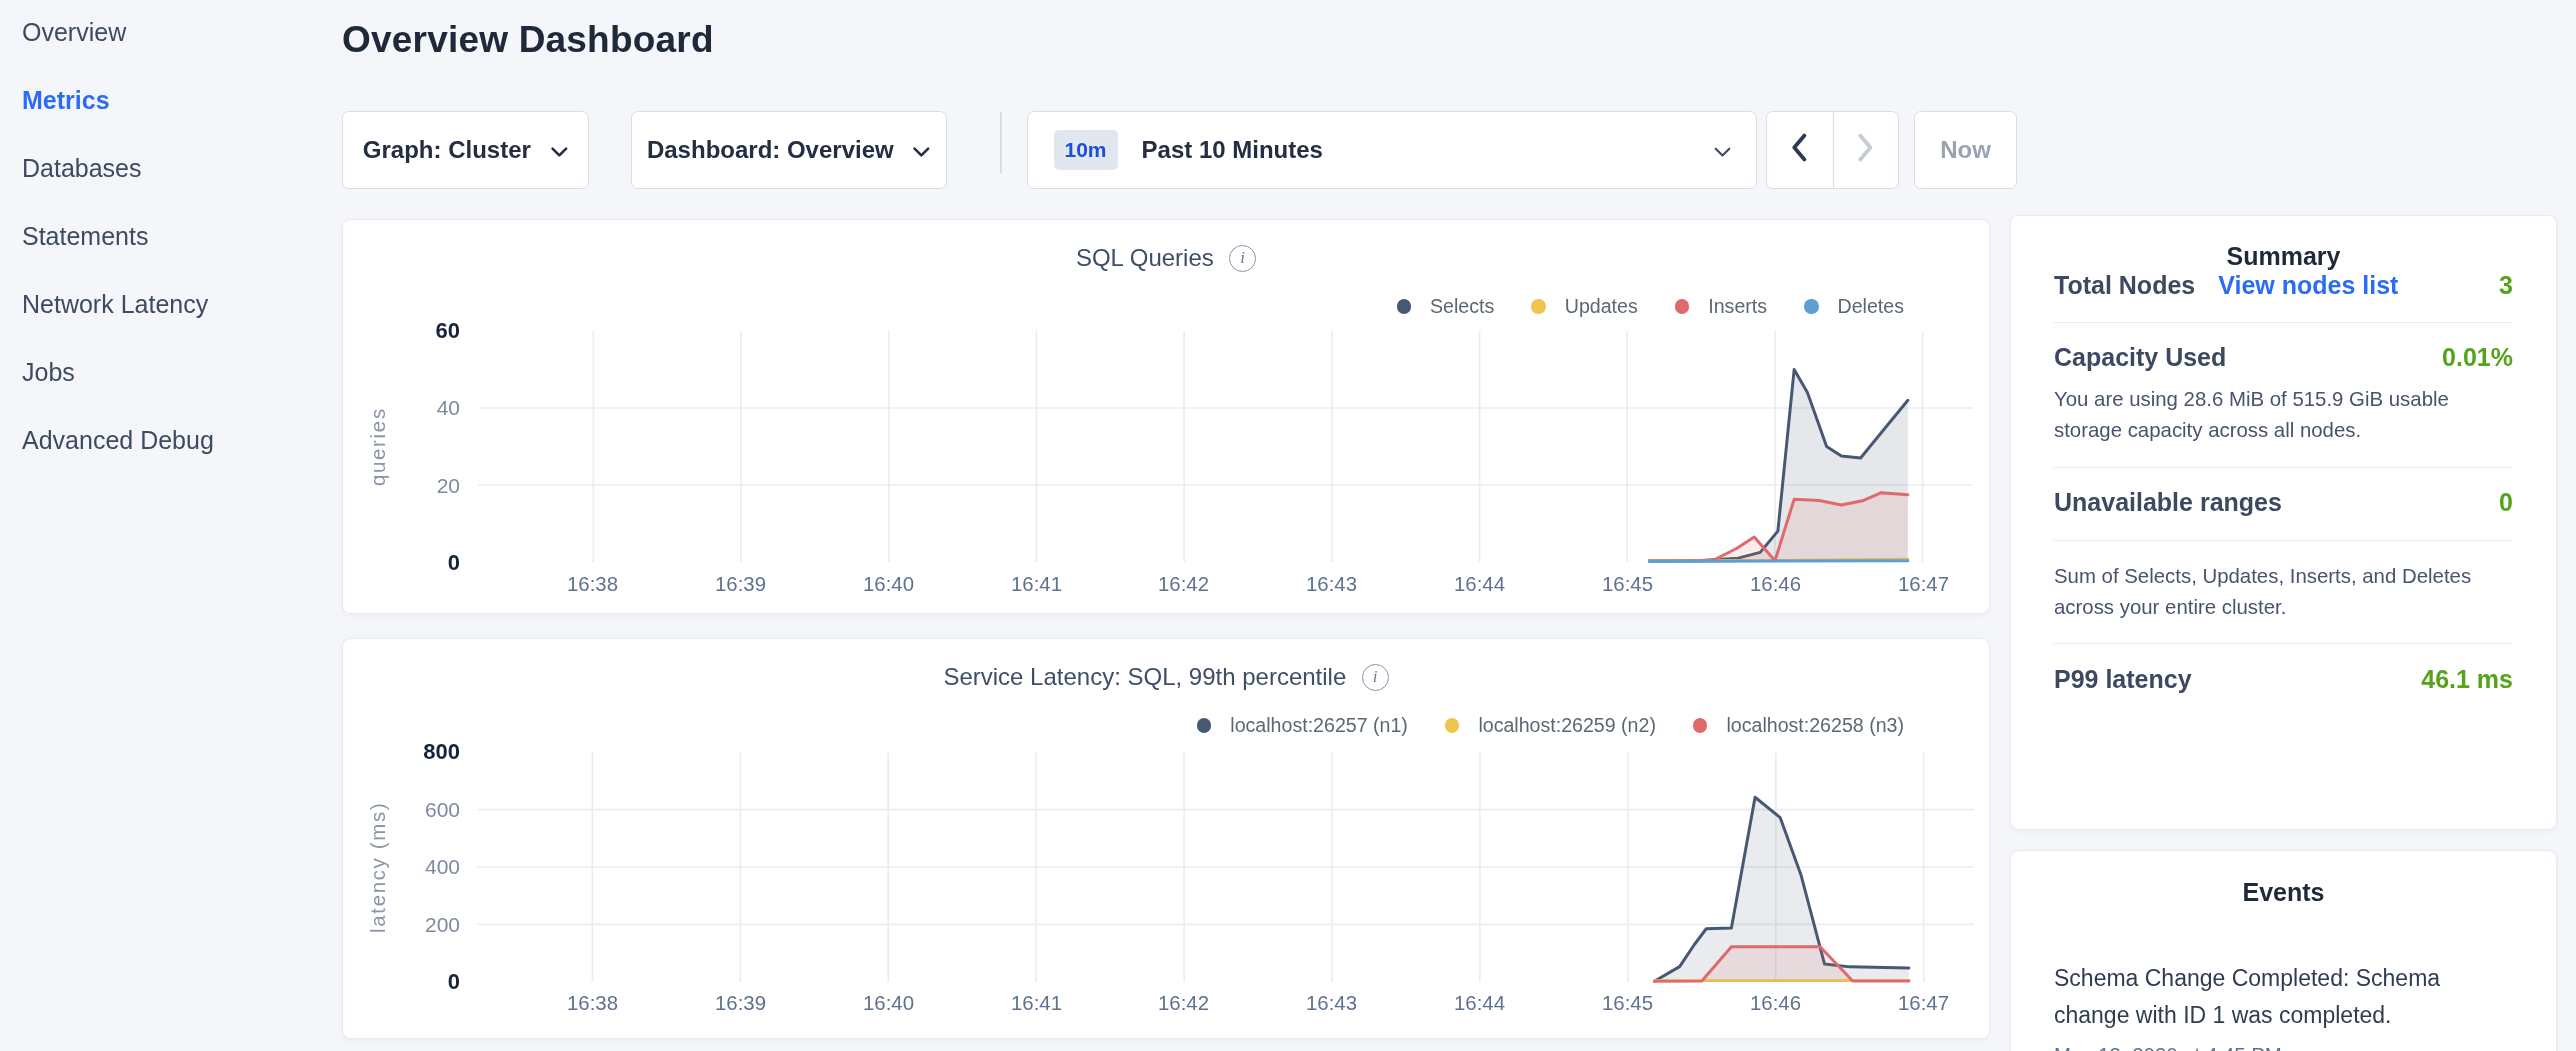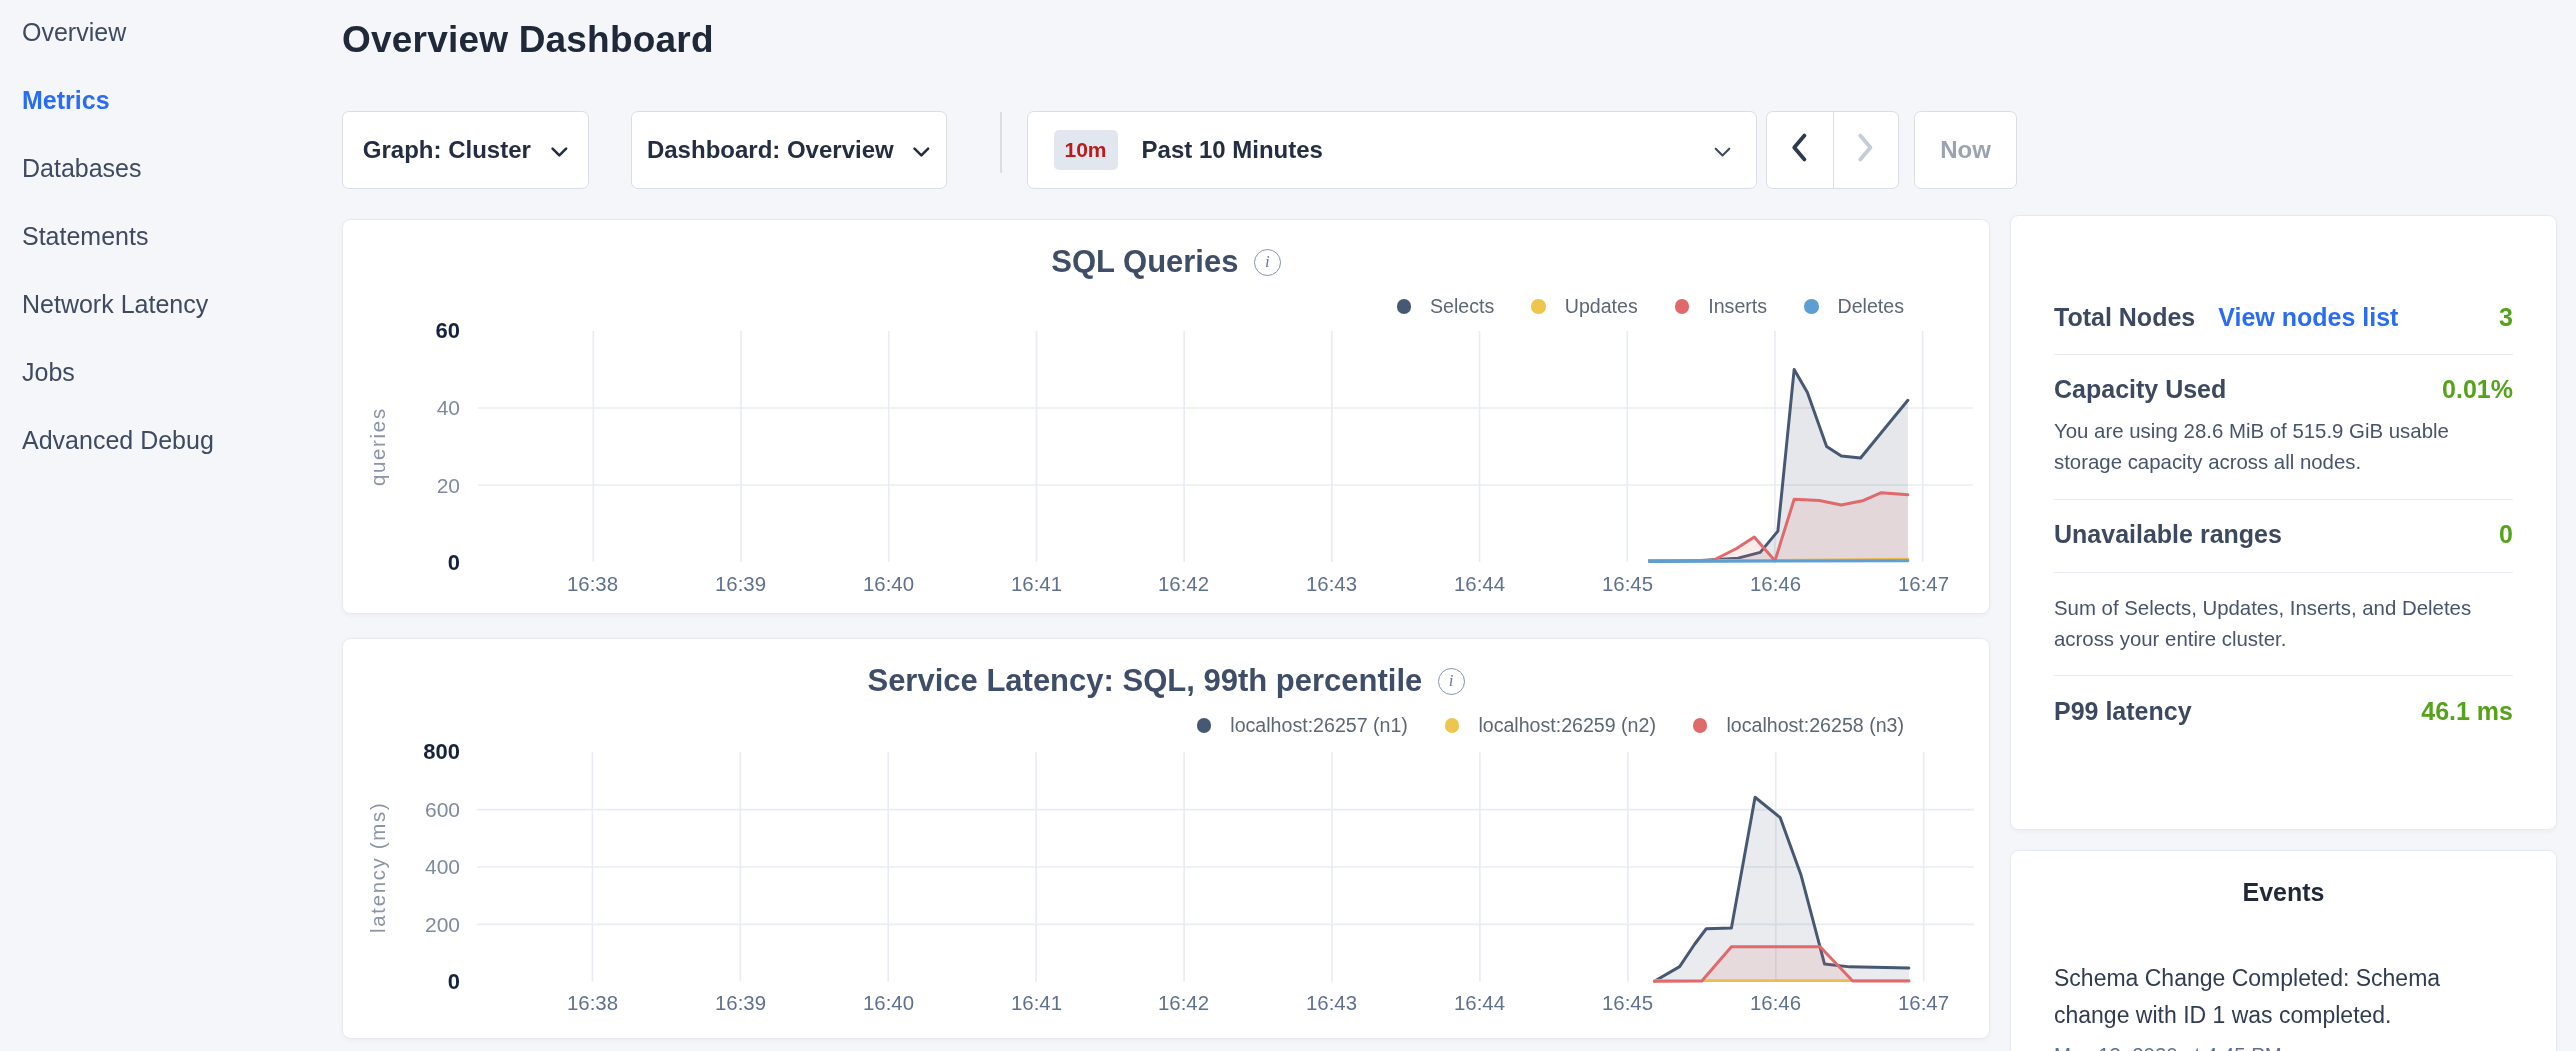--- a/index.html
+++ b/index.html
@@ -30,21 +30,21 @@
     position: absolute; top: 111px; height: 78px;
     background: #fff; border: 1.7px solid #d8dde6; border-radius: 6.8px;
     display: flex; align-items: center; justify-content: center;
     font-size: 24px; font-weight: 700; color: #242e42; cursor: pointer;
   }
   #graph-dd   { left: 342px; width: 247px; gap: 18.7px; }
   #dash-dd    { left: 631px; width: 316px; gap: 18.7px; }
   #tb-divider { position: absolute; left: 1000px; top: 112px; width: 1.7px; height: 61px; background: #d8dde6; }
   #time-dd    { left: 1027px; width: 730px; justify-content: flex-start; padding: 0 25.5px; }
   #time-badge {
-    background: #e2e7ef; color: #b91c1c; font-size: 21px; font-weight: 700;
+    background: #e2e7ef; color: #1d4ed8; font-size: 21px; font-weight: 700;
     padding: 7.7px 11px; border-radius: 5.1px; margin-right: 24px;
   }
   #time-label { flex: 1; text-align: left; }
   #arrow-group { left: 1766px; width: 133px; padding: 0; overflow: hidden; }
   .arrow-half { width: 50%; height: 100%; display: flex; align-items: center; justify-content: center; cursor: pointer; }
   .arrow-half + .arrow-half { border-left: 1.7px solid #d8dde6; }
   #now-btn { left: 1914px; width: 103px; color: #9aa3b1; }
 
   
   .card {
@@ -55,21 +55,21 @@
   #sql-card { left: 342px; top: 219px;  width: 1648px; height: 395px; }
   #lat-card { left: 342px; top: 638px;  width: 1648px; height: 401px; }
   #summary-card { left: 2010px; top: 215px; width: 547px; height: 615px; padding: 25.5px 43px 0 43px; }
   #events-card  { left: 2010px; top: 850px; width: 547px; height: 255px; padding: 27px 43px 0 43px; }
 
   
   .chart-head {
     position: absolute; top: 24px; left: 0; right: 0;
     display: flex; align-items: center; justify-content: center; gap: 15.3px;
   }
-  .chart-title { font-size: 31px; font-weight: 700; color: #3f4e68; }
+  .chart-title { font-size: 24px; font-weight: 400; color: #3f4e68; }
   .info-icon {
     width: 27px; height: 27px; border: 1.7px solid #8794ad; border-radius: 50%;
     display: flex; align-items: center; justify-content: center;
     font-size: 17px; color: #6b7a99; font-weight: 400; cursor: pointer;
     font-family: "Liberation Serif", serif; font-style: italic;
   }
   .legend {
     position: absolute; top: 75px; right: 85px;
     display: flex; align-items: center; gap: 37px;
   }
@@ -260,20 +260,21 @@
         <line x1="0" y1="67.5" x2="1760" y2="67.5" stroke="#e9edf3" stroke-width="2"></line>
         <path d="M1384.3,270 L1384.3,269.3 L1413.9,252.1 L1431.3,226.1 L1445.2,207.6 L1474.8,206.6 L1502.6,53.0 L1532.2,77.0 L1556.5,144.1 L1584.3,249.1 L1613.9,252.4 L1683.5,253.8 L1683.5,270 Z" fill="rgba(71,88,114,0.12)" stroke="none"></path>
         <polyline points="1384.3,269.3 1413.9,252.1 1431.3,226.1 1445.2,207.6 1474.8,206.6 1502.6,53.0 1532.2,77.0 1556.5,144.1 1584.3,249.1 1613.9,252.4 1683.5,253.8" fill="none" stroke="#475872" stroke-width="3.5" stroke-linejoin="round" stroke-linecap="round"></polyline>
         <polyline points="1384.3,268.6 1683.5,268.6" fill="none" stroke="#eec64e" stroke-width="3.5" stroke-linejoin="round" stroke-linecap="round"></polyline>
         <path d="M1384.3,270 L1384.3,269.3 L1440.0,269.0 L1474.8,228.8 L1579.1,228.8 L1617.4,269.0 L1683.5,269.0 L1683.5,270 Z" fill="rgba(224,105,107,0.13)" stroke="none"></path>
         <polyline points="1384.3,269.3 1440.0,269.0 1474.8,228.8 1579.1,228.8 1617.4,269.0 1683.5,269.0" fill="none" stroke="#e0696b" stroke-width="3.5" stroke-linejoin="round" stroke-linecap="round"></polyline>
       </svg><div class="xtick" style="left: 73px; top: 240px;">16:38</div><div class="xtick" style="left: 221px; top: 240px;">16:39</div><div class="xtick" style="left: 369px; top: 240px;">16:40</div><div class="xtick" style="left: 517px; top: 240px;">16:41</div><div class="xtick" style="left: 664px; top: 240px;">16:42</div><div class="xtick" style="left: 812px; top: 240px;">16:43</div><div class="xtick" style="left: 960px; top: 240px;">16:44</div><div class="xtick" style="left: 1108px; top: 240px;">16:45</div><div class="xtick" style="left: 1256px; top: 240px;">16:46</div><div class="xtick" style="left: 1404px; top: 240px;">16:47</div><div class="ytick strong" style="top: 216px;">0</div><div class="ytick" style="top: 159px;">200</div><div class="ytick" style="top: 101px;">400</div><div class="ytick" style="top: 44px;">600</div><div class="ytick strong" style="top: -13.6px;">800</div></div>
 </section>
 
 <aside class="card" id="summary-card">
+  <div class="panel-heading">Summary</div>
 
   <div class="sum-row">
     <span>Total Nodes</span>
     <span class="sum-link" style="color: rgb(42, 109, 244);">View nodes list</span>
     <span class="sum-value" style="color: rgb(85, 163, 27);">3</span>
   </div>
   <hr class="sum-div">
 
   <div class="sum-row">
     <span>Capacity Used</span>

